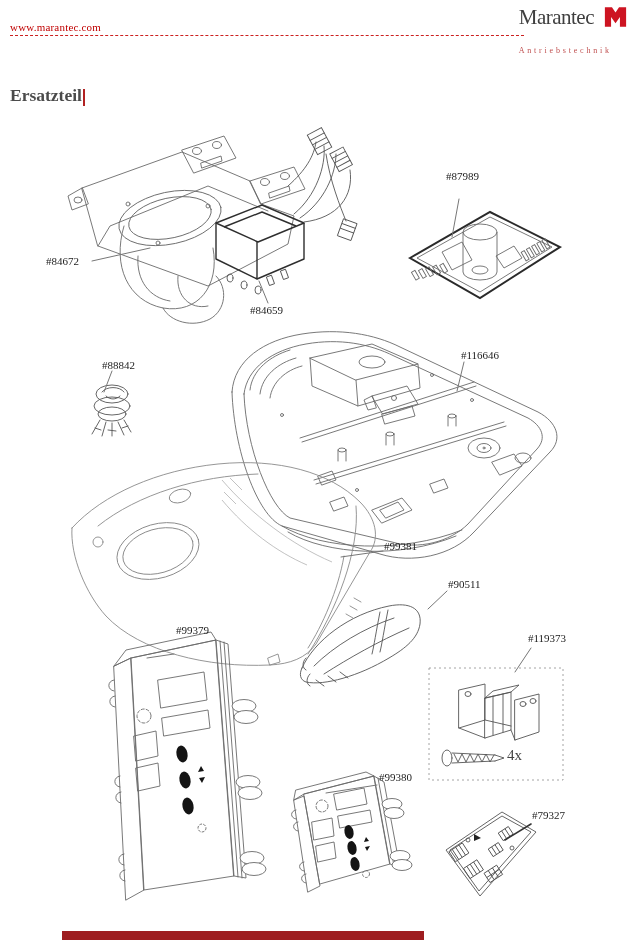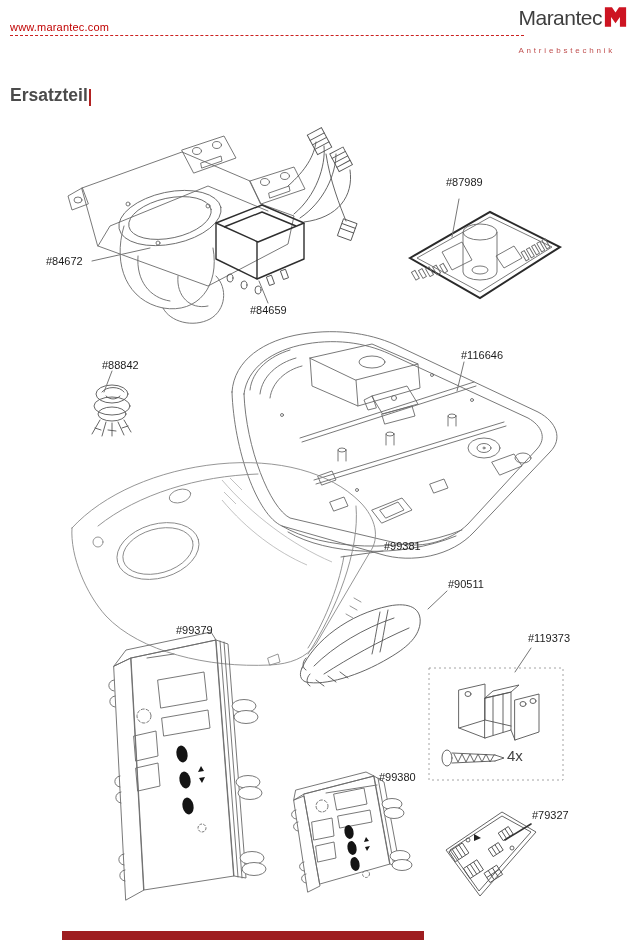--- a/index.html
+++ b/index.html
@@ -1,23 +1,23 @@
 <!DOCTYPE html>
 <html><head>
 <meta charset="utf-8">
 <style>
   *{margin:0;padding:0;box-sizing:border-box}
   html,body{background:#ffffff}
   .page{position:relative;width:640px;height:942px;background:#fff;
-        font-family:Liberation Sans, sans-serif;overflow:hidden}
+        font-family:Liberation Serif, serif;overflow:hidden}
   .abs{position:absolute}
   .site-link{left:10px;top:21px;font-size:11px;color:#c00000;letter-spacing:.2px;text-decoration:none}
   .header-rule{left:10px;top:35px;width:514px;height:0;border-top:1.4px dashed #cc2020}
   .logo{right:13px;top:6px;display:flex;flex-direction:column;align-items:flex-start}
-  .logo-row{display:flex;align-items:flex-start;gap:2px}
+  .logo-row{display:flex;align-items:flex-start;gap:10px}
   .logo-word{font-size:21px;color:#3f3f3f;letter-spacing:-.5px;line-height:23px}
   .logo-sub{font-size:8px;color:#c05050;letter-spacing:2.8px;margin-top:14px}
   .title{left:10px;top:85px;display:flex;align-items:flex-end;font-size:17.5px;
          font-weight:bold;color:#4b4b4b}
   .caret{width:2px;height:17px;background:#b22222;margin-left:1px;overflow:hidden;
          color:transparent;font-size:1px}
   .gap{width:81px}
   .plabel{position:absolute;font-size:11px;color:#1c1c1c;white-space:nowrap}
   .qty{position:absolute;left:507px;top:747px;font-size:15px;color:#444}
   .footer-bar{left:62px;top:931px;width:362px;height:9px;background:#9e1d20}
@@ -386,21 +386,21 @@
       <line x1="447" y1="591" x2="428" y2="609"></line>
       <line x1="174" y1="654" x2="147" y2="658"></line>
       <line x1="531" y1="648" x2="515" y2="672"></line>
       <line x1="377" y1="785" x2="326" y2="793"></line>
     </g>
     <line x1="531" y1="824" x2="505" y2="840" stroke="#333" stroke-width="1.6" stroke-linecap="round"></line>
   </svg>
 
   <div class="plabel" style="left:46px;top:255px">#84672</div>
   <div class="plabel" style="left:250px;top:304px">#84659</div>
-  <div class="plabel" style="left:446px;top:176px">#87989</div>
+  <div class="plabel" style="left:446px;top:170px">#87989</div>
   <div class="plabel" style="left:102px;top:359px">#88842</div>
   <div class="plabel" style="left:461px;top:349px">#116646</div>
   <div class="plabel" style="left:384px;top:540px">#99381</div>
   <div class="plabel" style="left:448px;top:578px">#90511</div>
   <div class="plabel" style="left:176px;top:624px">#99379</div>
   <div class="plabel" style="left:528px;top:632px">#119373</div>
   <div class="plabel" style="left:379px;top:771px">#99380</div>
   <div class="plabel" style="left:532px;top:809px">#79327</div>
 
   <div class="qty">4x</div>

